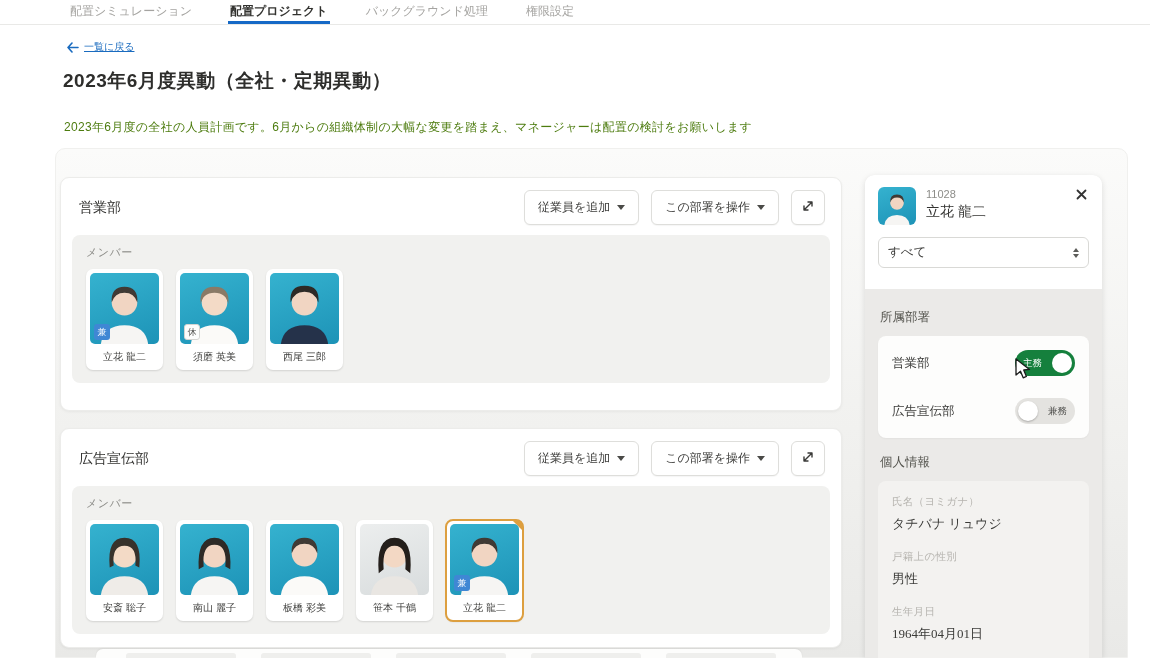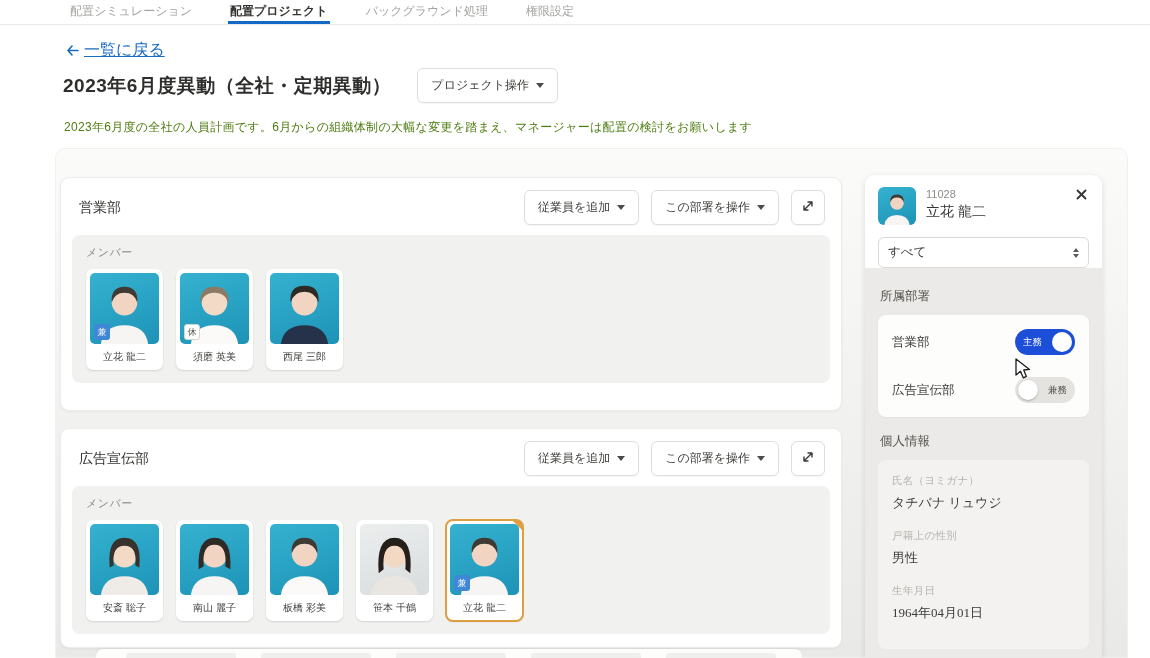--- a/index.html
+++ b/index.html
@@ -6,21 +6,21 @@
   html,body { width:1150px; height:658px; overflow:hidden; background:#ffffff;
               font-family:"Liberation Sans","DejaVu Sans",sans-serif; color:#3a3a38; }
 
   
   .tabbar { position:absolute; left:0; top:0; width:1150px; height:25px;
             border-bottom:1px solid #e9e9e7; background:#fff; display:flex; gap:34px; padding-left:68px; }
   .tab { font-size:12px; color:#a5a4a1; padding:3px 2px 4px; cursor:pointer; white-space:nowrap; }
   .tab.active { color:#32322f; font-weight:bold; border-bottom:3px solid #1569c6; }
 
   
-  .back-link { position:absolute; left:66px; top:40px; font-size:16px; color:#1a6bbf;
+  .back-link { position:absolute; left:66px; top:40px; font-size:10px; color:#1a6bbf;
                display:flex; align-items:center; gap:5px; text-decoration:underline; cursor:pointer; }
   .back-arrow svg { display:block; }
   .title-row { position:absolute; left:63px; top:68px; display:flex; align-items:center; gap:26px; }
   .page-title { font-size:19px; font-weight:bold; color:#2e2e2c; letter-spacing:.5px; }
   .btn { background:#fff; border:1px solid #dededb; border-radius:6px; font-size:12px; color:#3c3c3a;
          display:inline-flex; align-items:center; gap:7px; padding:8px 13px; cursor:pointer;
          box-shadow:0 1px 1px rgba(0,0,0,.04); white-space:nowrap; }
   .caret { width:0; height:0; border-left:4px solid transparent; border-right:4px solid transparent;
            border-top:5px solid #4a4a47; }
   .description { position:absolute; left:64px; top:119px; font-size:12px; color:#4d7c0f; letter-spacing:.3px; }
@@ -59,40 +59,40 @@
   .member-name { height:26px; display:flex; align-items:center; justify-content:center;
                  font-size:10px; color:#3c3c3a; white-space:nowrap; }
 
   .partial-card { position:absolute; left:96px; top:649px; width:706px; height:9px; background:#fdfdfc;
                   border-radius:7px 7px 0 0; box-shadow:0 -1px 2px rgba(0,0,0,.05); overflow:hidden; }
   .partial-card .ghost { position:absolute; top:4px; width:110px; height:5px; background:#efefed; border-radius:3px 3px 0 0; }
 
   
   .sidebar { position:absolute; left:865px; top:175px; width:237px; height:483px; background:#ebeae8;
              border-radius:9px 9px 0 0; box-shadow:0 2px 6px rgba(0,0,0,.12); overflow:hidden; }
-  .sb-head { background:#fff; padding:12px 13px 0; }
+  .sb-head { background:#fff; padding:12px 13px 21px; }
   .sb-head-row { display:flex; align-items:flex-start; gap:10px; }
   .sb-avatar { width:38px; height:38px; border-radius:6px; overflow:hidden; position:relative;
                background:linear-gradient(160deg,#35b2cf,#1d93b7); flex:none; }
   .sb-avatar svg { position:absolute; width:100%; height:100%; }
   .sb-id { font-size:11px; color:#8d8d89; margin-top:1px; }
   .sb-name { font-size:14px; color:#333331; margin-top:3px; }
   .sb-close { margin-left:auto; font-size:0; cursor:pointer; padding:2px; }
   .sb-select { margin-top:12px; height:31px; background:#fff; border:1px solid #d9d9d6; border-radius:6px;
                display:flex; align-items:center; padding:0 9px; font-size:12.5px; color:#3c3c3a; cursor:pointer; }
   .sort-icon { margin-left:auto; display:flex; flex-direction:column; gap:2px; align-items:center; }
   .sort-icon .up { width:0;height:0;border-left:3.5px solid transparent;border-right:3.5px solid transparent;border-bottom:4px solid #5c5c59; }
   .sort-icon .dn { width:0;height:0;border-left:3.5px solid transparent;border-right:3.5px solid transparent;border-top:4px solid #5c5c59; }
   .sb-body { padding:4px 13px; }
   .sb-section-label { font-size:12.5px; color:#55554f; margin:16px 2px 10px; }
   .sb-card { background:#fdfdfc; border-radius:8px; padding:3px 14px; box-shadow:0 1px 2px rgba(0,0,0,.04); }
   .assign-row { display:flex; align-items:center; height:48px; }
   .assign-dept { font-size:12.5px; color:#3c3c3a; }
   .toggle { margin-left:auto; width:60px; height:26px; border-radius:13px; position:relative; cursor:pointer; flex:none; }
-  .toggle.on { background:#1d4ed8; }
+  .toggle.on { background:#15803d; }
   .toggle.on .knob { position:absolute; right:3px; top:3px; width:20px; height:20px; border-radius:50%; background:#fff; }
   .toggle.on .t-label { position:absolute; left:8px; top:7px; font-size:9.5px; color:#fff; }
   .toggle.off { background:#e4e3e0; }
   .toggle.off .knob { position:absolute; left:3px; top:3px; width:20px; height:20px; border-radius:50%; background:#fff;
                       box-shadow:0 1px 2px rgba(0,0,0,.25); }
   .toggle.off .t-label { position:absolute; right:8px; top:7px; font-size:9.5px; color:#4f4f4c; }
   .info-card { background:#f3f2f0; border-radius:8px; padding:14px 14px 10px; }
   .info-group { margin-bottom:17px; }
   .info-label { font-size:10.5px; color:#b5b3ae; margin-bottom:6px; letter-spacing:.3px; }
   .info-value { font-size:13px; color:#3b3b38;font-family:Liberation Serif, serif; }
@@ -113,24 +113,20 @@
   <span class="back-arrow">
     <svg width="13" height="11" viewBox="0 0 13 11">
         <path d="M6 1 L2 5.5 L6 10 M2 5.5 H12" stroke="#1a6bbf" stroke-width="1.6" fill="none" stroke-linecap="round" stroke-linejoin="round"></path>
       </svg>
   </span>
   <span>一覧に戻る</span>
 </a>
 
 <div class="title-row">
   <h1 class="page-title">2023年6月度異動（全社・定期異動）</h1>
-  <button class="btn">
-    <span>プロジェクト操作</span>
-    <span class="caret"></span>
-  </button>
 </div>
 
 <p class="description">2023年6月度の全社の人員計画です。6月からの組織体制の大幅な変更を踏まえ、マネージャーは配置の検討をお願いします</p>
 
 <div class="surface"></div>
 
 <section class="dept-card d1">
   <div class="dept-head">
     <span class="dept-name">営業部</span>
     <div class="dept-actions">

